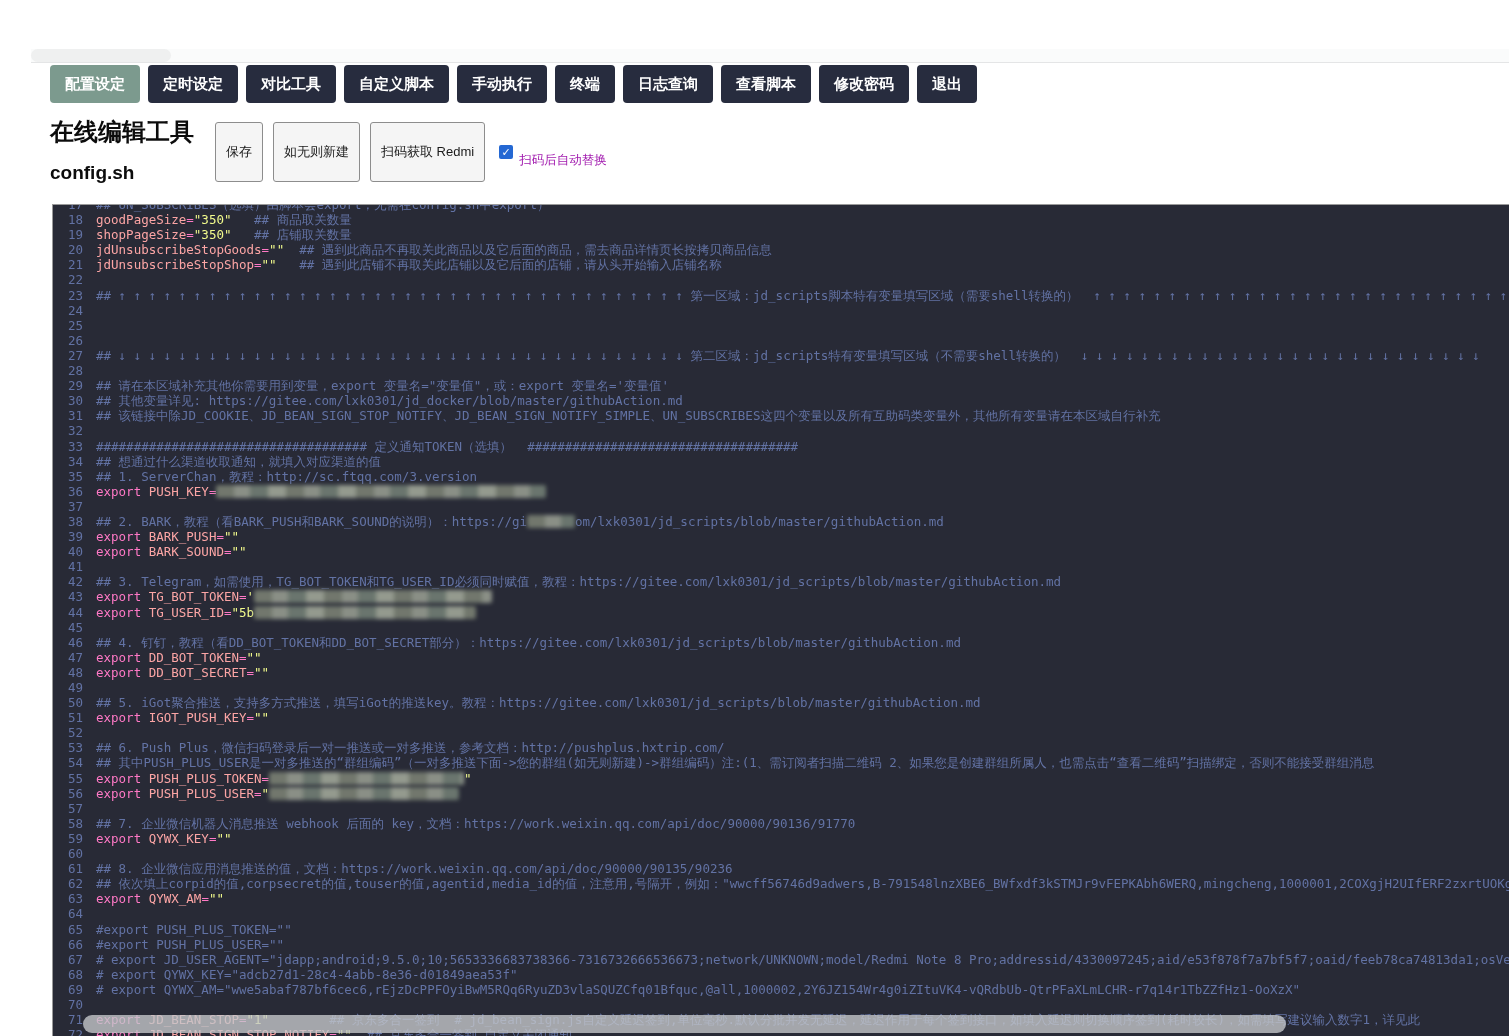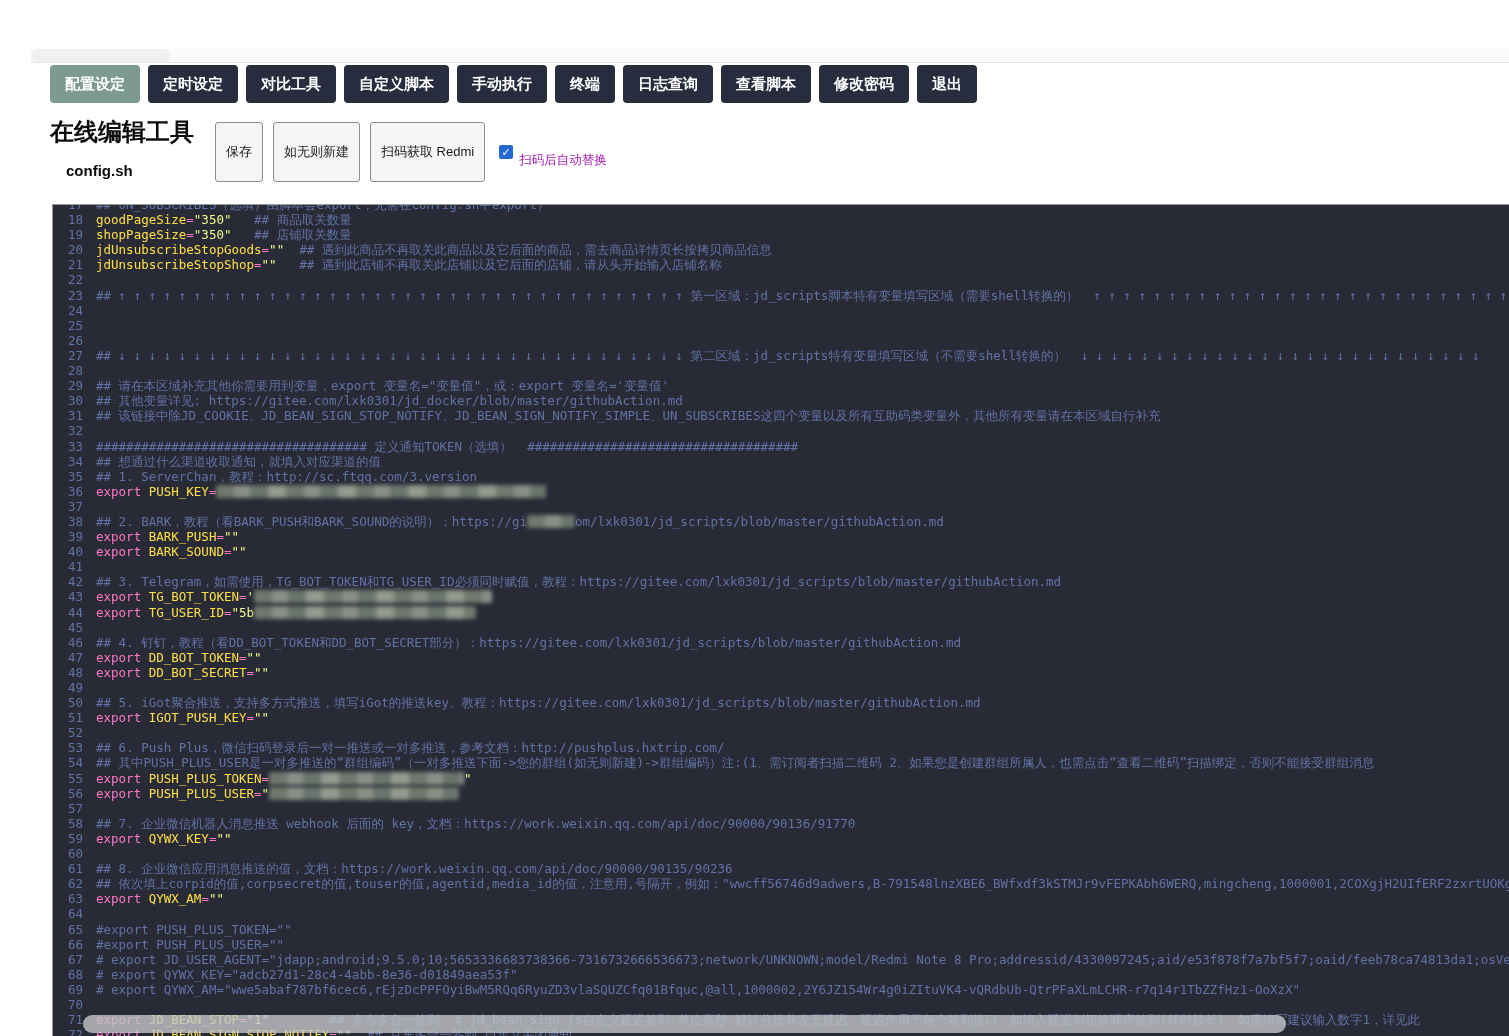--- a/index.html
+++ b/index.html
@@ -24,34 +24,34 @@
   .toolrow{position:absolute;left:215px;top:122px;display:flex;
            align-items:center;gap:10px;}
   .toolbtn{font-family:"Liberation Sans",sans-serif;font-size:13px;color:#1a1a1a;
            padding:20px 10px;background:#f5f5f5;border:1px solid #8d8d8d;
            border-radius:3px;cursor:pointer;white-space:nowrap;}
   .chkwrap{display:flex;align-items:center;gap:6px;margin-left:4px;}
   .chk{width:14px;height:14px;background:#2468d3;border-radius:2px;
        color:#fff;font-size:11px;line-height:14px;text-align:center;cursor:pointer;}
   .chklabel{font-size:12.5px;color:#a21caf;margin-top:16px;}
 
-  .filename{position:absolute;left:50px;top:162px;font-size:15px;font-weight:bold;color:#0c0c0c;margin-left:16px;}
+  .filename{position:absolute;left:50px;top:162px;font-size:19px;font-weight:bold;color:#0c0c0c;}
 
   
   .editor{position:absolute;left:52px;top:204px;right:0;bottom:0;
           background:#282a36;border-top:1px solid #9a9a9a;border-left:1px solid #9a9a9a;
           overflow:hidden;padding-left:12px;}
   .code{position:absolute;left:0;top:-8px;white-space:pre;
         font-family:"DejaVu Sans Mono",monospace;font-size:12.5px;line-height:15.1px;
         color:#f8f8f2;}
   .line{height:15.1px;}
   .ln{display:inline-block;width:30px;text-align:right;margin-right:13px;color:#6272a4;}
   .cm-cmt{color:#6272a4;}
   .cm-kw{color:#ff79c6;}
-  .cm-var{color:#fde047;}
+  .cm-var{color:#fca5a5;}
   .cm-op{color:#ff79c6;}
   .cm-str{color:#f1fa8c;}
   .cm-plain{color:#f8f8f2;}
   .redact{display:inline-block;height:13px;vertical-align:-2px;border-radius:2px;
           background:repeating-linear-gradient(90deg,#767c70 0 18px,#90958b 18px 34px,
                      #6e7a71 34px 52px,#9aa093 52px 70px);
           filter:blur(2px);opacity:.95;}
   .hscroll{position:absolute;left:30px;bottom:3px;width:1203px;height:18px;
            border-radius:9px;background:rgba(195,198,201,.8);cursor:pointer;}
 </style>

